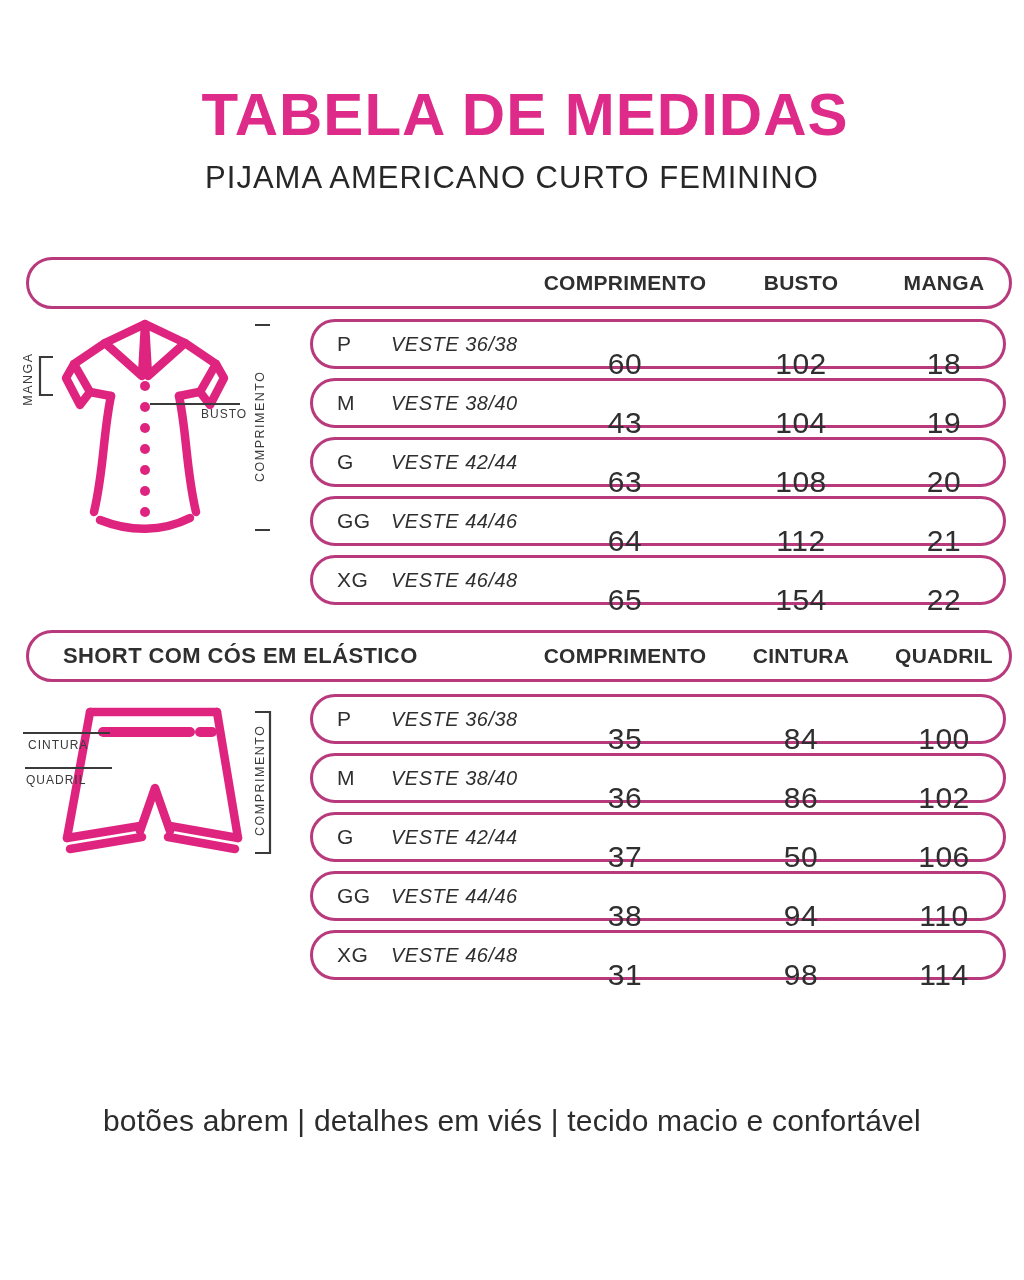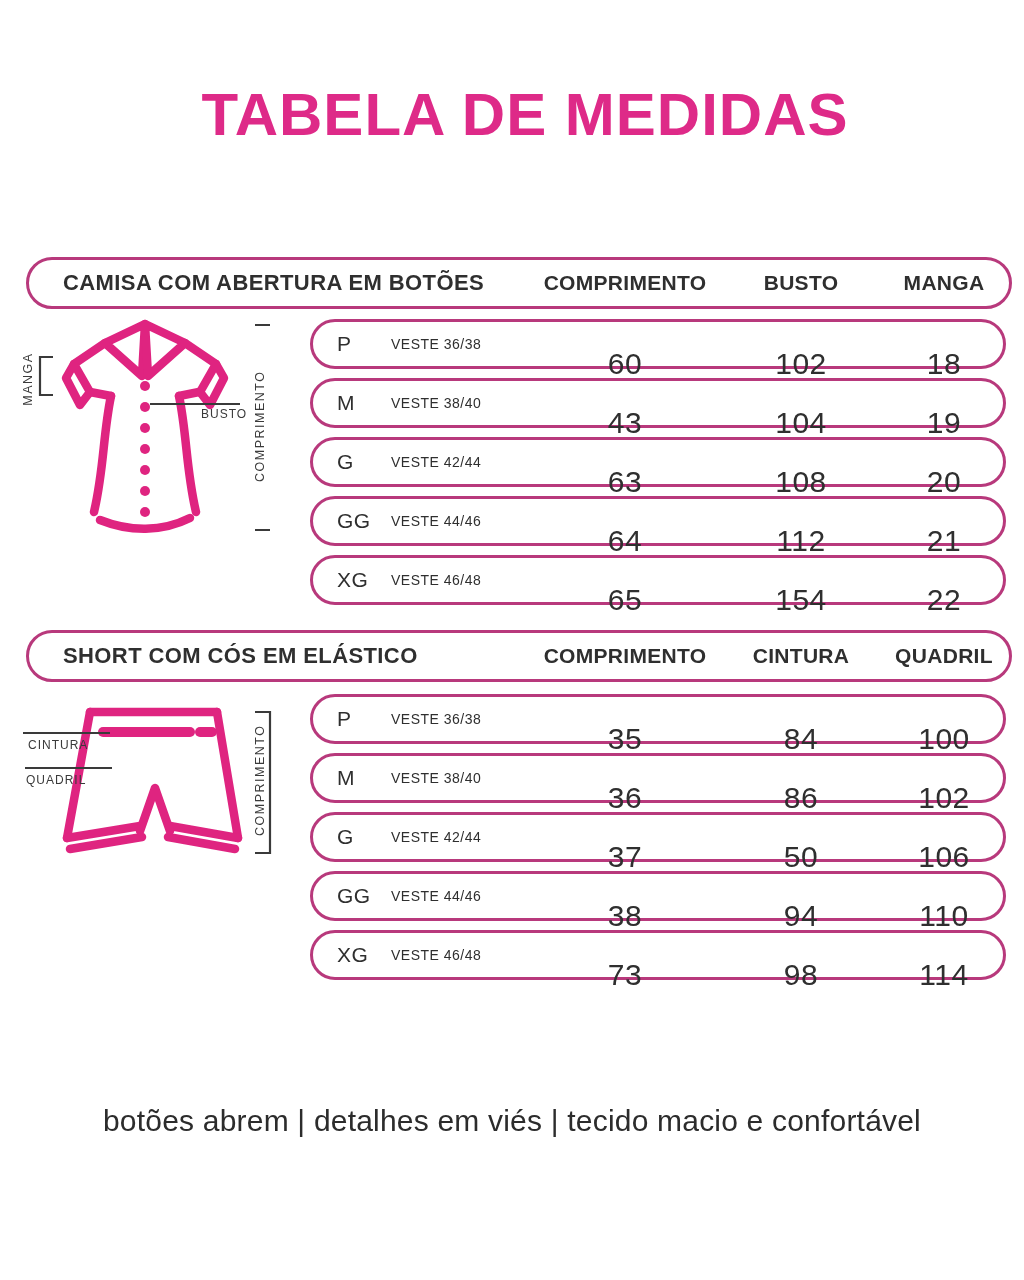--- a/index.html
+++ b/index.html
@@ -46,21 +46,21 @@
     position:absolute;top:50%;transform:translate(-50%,-50%);
     font-size:21px;font-weight:700;letter-spacing:.3px;white-space:nowrap;
   }
   .c1{left:596px}.c2{left:772px}.c3{left:915px}
   .sz{
     position:absolute;left:24px;top:50%;transform:translateY(-50%);
     font-size:21px;letter-spacing:.5px;
   }
   .fit{
     position:absolute;left:78px;top:50%;transform:translateY(-50%);
-    font-size:14px;letter-spacing:.5px;white-space:nowrap;
+    font-size:20px;letter-spacing:.5px;white-space:nowrap;font-style:italic;
   }
   .val{
     position:absolute;top:50%;transform:translate(-50%,-50%);
     font-size:30px;letter-spacing:.5px;margin-top:20px;
   }
   .v1{left:312px}.v2{left:488px}.v3{left:631px}
   .diagram{position:absolute;}
   .small-label{
     position:absolute;font-size:12px;letter-spacing:1px;color:#3a3a3a;white-space:nowrap;
   }
@@ -77,23 +77,23 @@
     position:absolute;left:0;top:1076px;width:100%;
     text-align:center;font-size:30px;color:#2c2c2c;letter-spacing:.2px;margin-top:28px;
   }
 </style>
 </head>
 <body>
 
 <div class="page">
 
   <div class="page-title">TABELA DE MEDIDAS</div>
+  <div class="page-subtitle">PIJAMA AMERICANO CURTO FEMININO</div>
 
   <div class="pill hdr-pill" style="top:257px">
-    <span class="section-label">CAMISA COM ABERTURA EM BOTÕES</span>
     <span class="colh c1">COMPRIMENTO</span>
     <span class="colh c2">BUSTO</span>
     <span class="colh c3">MANGA</span>
   </div>
 
   <div class="pill row-pill" style="top:319px">
     <span class="sz">P</span>
     <span class="fit">VESTE 36/38</span>
     <span class="val v1">60</span>
     <span class="val v2">102</span>
@@ -192,21 +192,21 @@
   <div class="pill row-pill" style="top:871px">
     <span class="sz">GG</span>
     <span class="fit">VESTE 44/46</span>
     <span class="val v1">38</span>
     <span class="val v2">94</span>
     <span class="val v3">110</span>
   </div>
   <div class="pill row-pill" style="top:930px">
     <span class="sz">XG</span>
     <span class="fit">VESTE 46/48</span>
-    <span class="val v1">73</span>
+    <span class="val v1">31</span>
     <span class="val v2">98</span>
     <span class="val v3">114</span>
   </div>
 
   <svg class="diagram" style="left:0px;top:700px" width="290" height="170" viewBox="0 0 290 170">
     <g stroke="#df2480" stroke-width="8.5" fill="none" stroke-linecap="round" stroke-linejoin="round">
       <path d="M90 12 L217 12"></path>
       <path d="M90 12 L67 138"></path>
       <path d="M217 12 L238 138"></path>
       <path d="M67 138 L140 126"></path>

